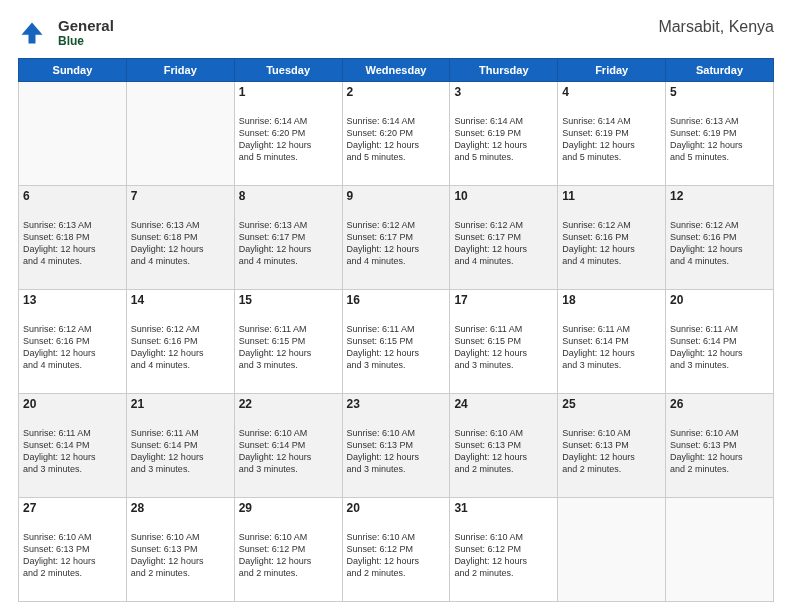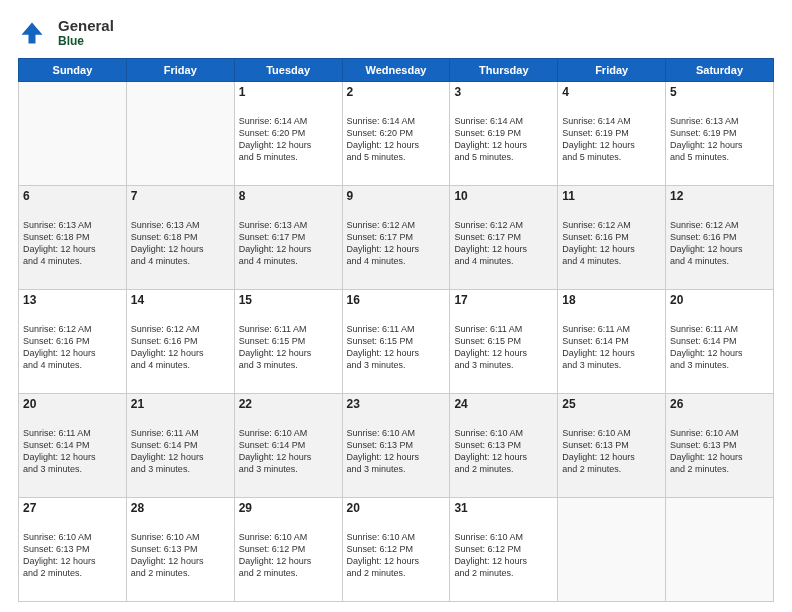--- a/index.html
+++ b/index.html
@@ -114,20 +114,21 @@
     <div class="logo">
       <svg class="logo-icon" viewBox="0 0 32 32">
         <polygon points="16,4 28,18 20,18 20,28 12,28 12,18 4,18" fill="#1565c0"></polygon>
       </svg>
       <div class="logo-text">
         <span class="logo-general">General</span>
         <span class="logo-blue">Blue</span>
       </div>
     </div>
     <div class="title-block">
+      <div class="title-location">Marsabit, Kenya</div>
     </div>
   </div>
 
   <table class="calendar">
     <thead>
       <tr>
         <th>Sunday</th>
         <th>Friday</th>
         <th>Tuesday</th>
         <th>Wednesday</th>

